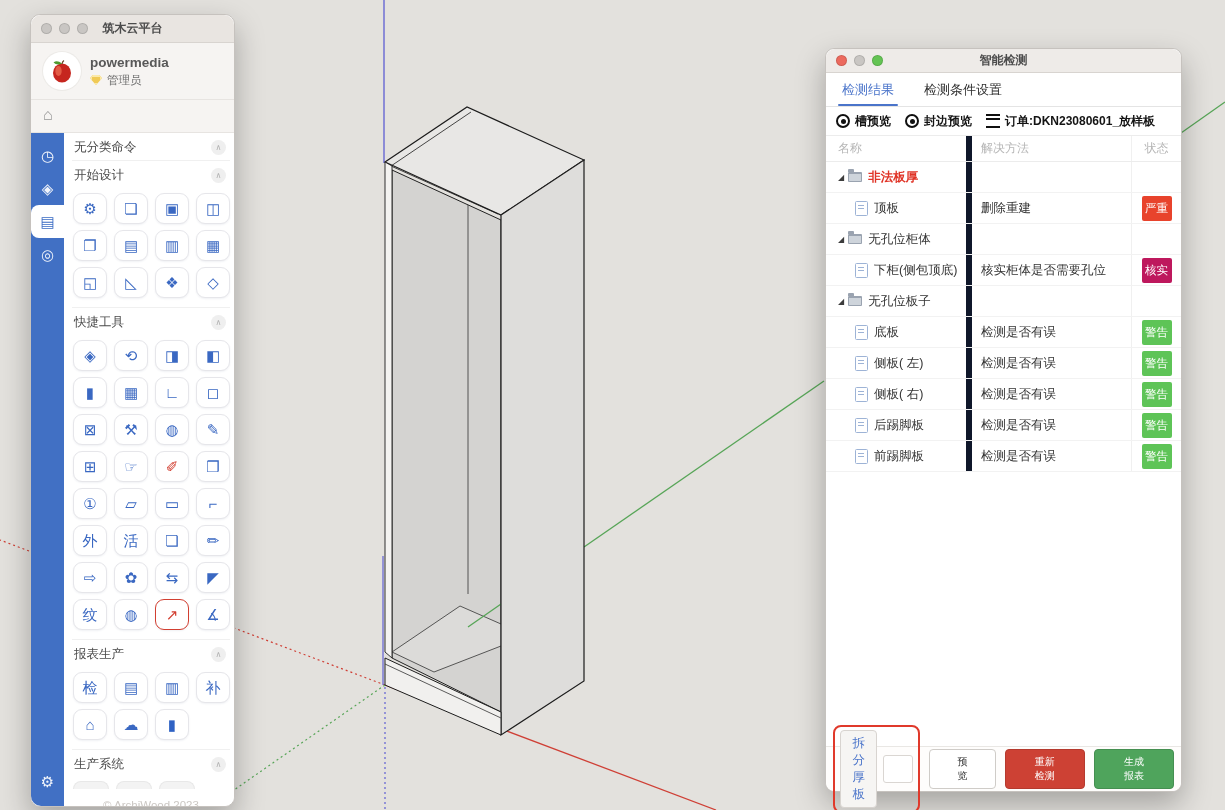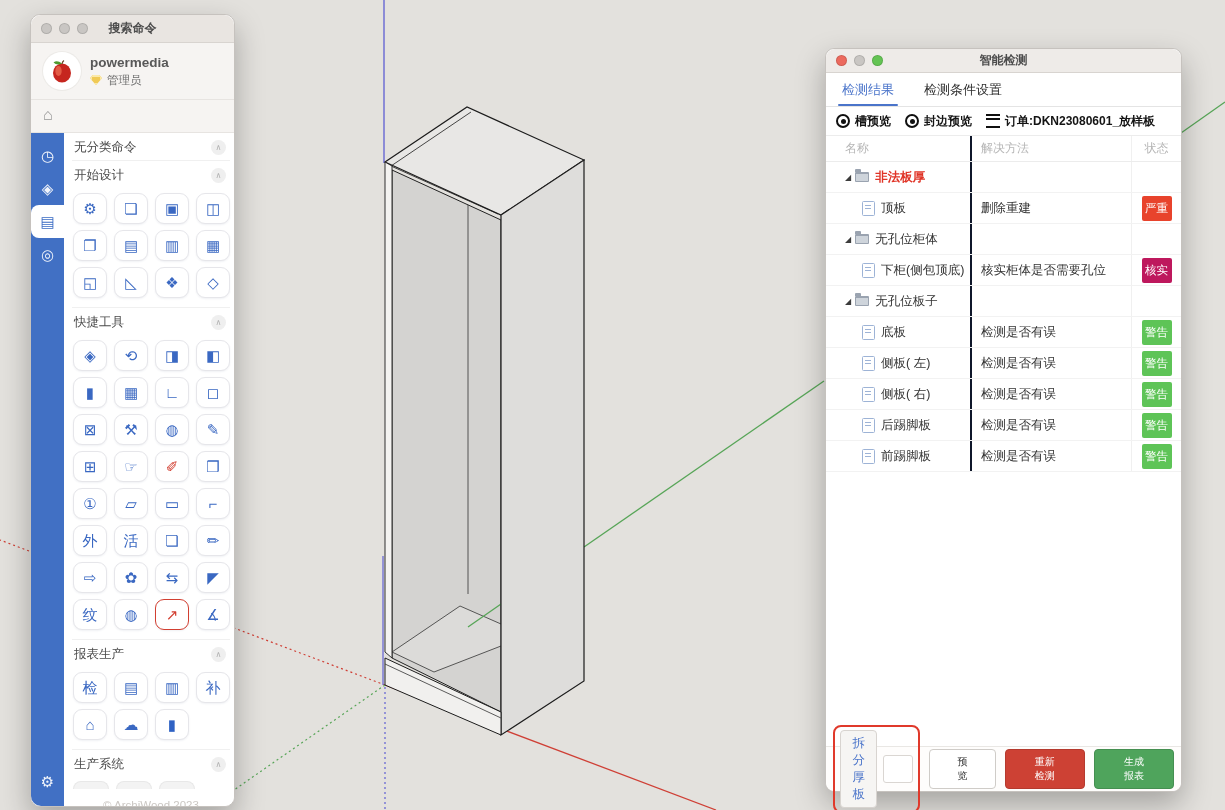--- a/index.html
+++ b/index.html
@@ -59,21 +59,21 @@
   .toolbar{display:flex;align-items:center;gap:14px;padding:0 10px;height:28px;border-bottom:1px solid #ececec;flex:none;}
   .tool-item{display:flex;align-items:center;gap:5px;font-size:12px;font-weight:bold;color:#141414;cursor:pointer;}
   .target{width:10px;height:10px;border:2px solid #101010;border-radius:50%;position:relative;flex:none;}
   .target::after{content:"";position:absolute;left:2.5px;top:2.5px;width:5px;height:5px;border-radius:50%;background:#101010;}
   .ham{width:14px;height:10px;border-top:2px solid #101010;border-bottom:2px solid #101010;position:relative;flex:none;}
   .ham::after{content:"";position:absolute;left:0;right:0;top:2px;height:2px;background:#101010;}
 
   .thead,.t-row{display:grid;grid-template-columns:146px 160px 1fr;align-items:center;}
   .thead{height:25px;color:#b6b6b6;font-size:12px;border-bottom:1px solid #ececec;flex:none;}
   .thead .cell,.t-row .cell{height:100%;display:flex;align-items:center;box-sizing:border-box;}
-  .cell.c1{padding-left:19px;border-right:2px solid #0f172a;}
+  .cell.c1{padding-left:12px;border-right:6px solid #0f172a;}
   .cell.c2{padding-left:9px;border-right:1px solid #f0f0f0;}
   .cell.c3{justify-content:center;}
   .t-row{height:30px;border-bottom:1px solid #f2f2f2;font-size:12.5px;color:#333;}
   .grp,.itm{display:flex;align-items:center;}
   .tri{font-size:8px;color:#3c3c3c;margin-right:4px;}
   .folder{width:14px;height:10px;background:#9aa3b0;border-radius:1px;position:relative;margin-right:6px;flex:none;}
   .folder::before{content:"";position:absolute;top:-3px;left:0;width:6px;height:3px;background:#9aa3b0;border-radius:1px 1px 0 0;}
   .folder::after{content:"";position:absolute;left:1px;top:2px;width:12px;height:7px;background:#ced4db;}
   .g-label.bold{font-weight:bold;}
   .itm{padding-left:17px;}
@@ -122,21 +122,21 @@
     </g>
   </svg>
 
   <div class="panel left-panel">
     <div class="titlebar">
       <div class="lights">
         <span class="light gray"></span>
         <span class="light gray"></span>
         <span class="light gray"></span>
       </div>
-      <div class="tb-title">搜索命令</div>
+      <div class="tb-title">筑木云平台</div>
     </div>
 
     <div class="user-row">
       <span class="avatar">
         <svg width="26" height="26" viewBox="0 0 26 26">
           <ellipse cx="13" cy="15" rx="9" ry="9.5" fill="#c6261f"></ellipse>
           <ellipse cx="9.5" cy="13" rx="3.2" ry="5" fill="#e8694f" opacity="0.8"></ellipse>
           <path d="M13 6 Q13.4 3.5 15 2.5" stroke="#6b4a2b" stroke-width="1.3" fill="none"></path>
           <path d="M13 5.5 Q8 1.5 4.5 4.5 Q8 8 13 5.5Z" fill="#4e9a2e"></path>
         </svg>

